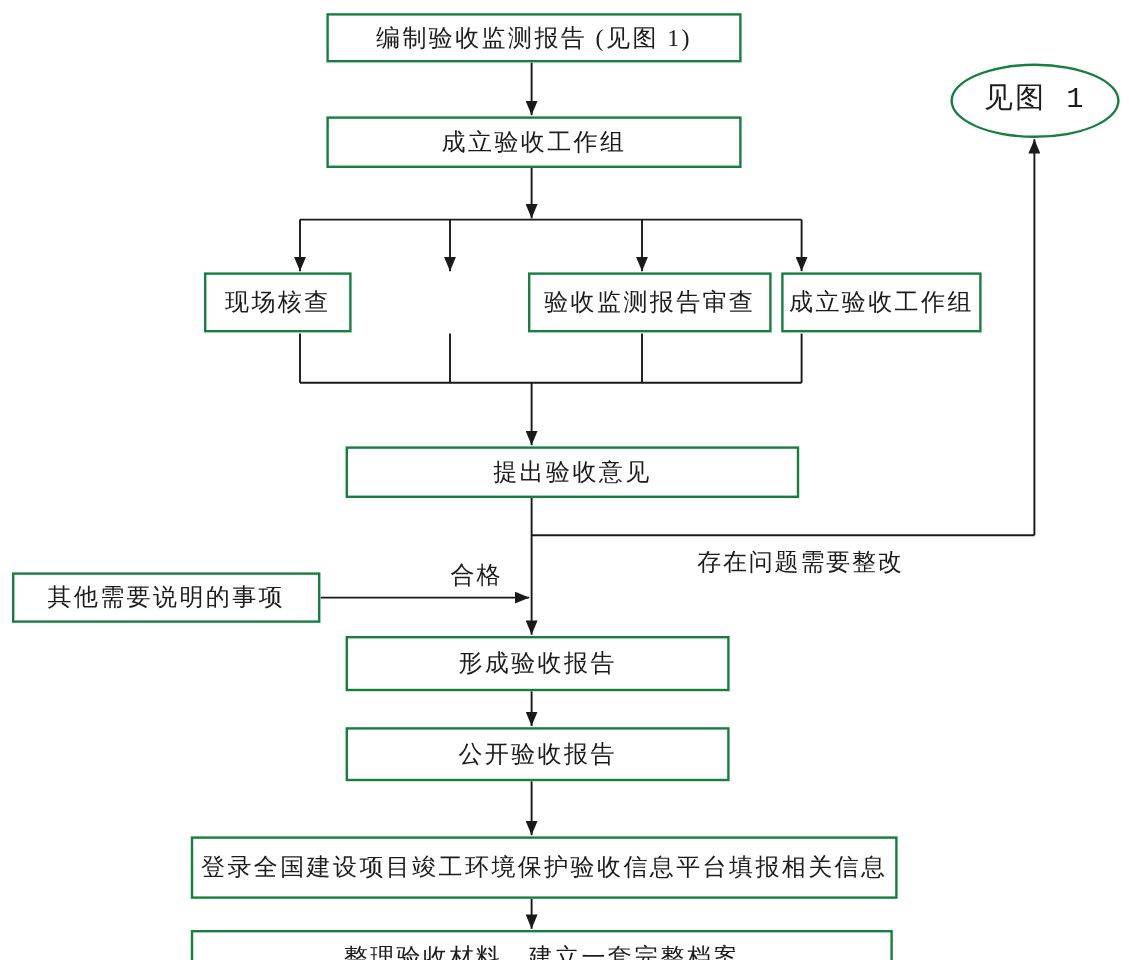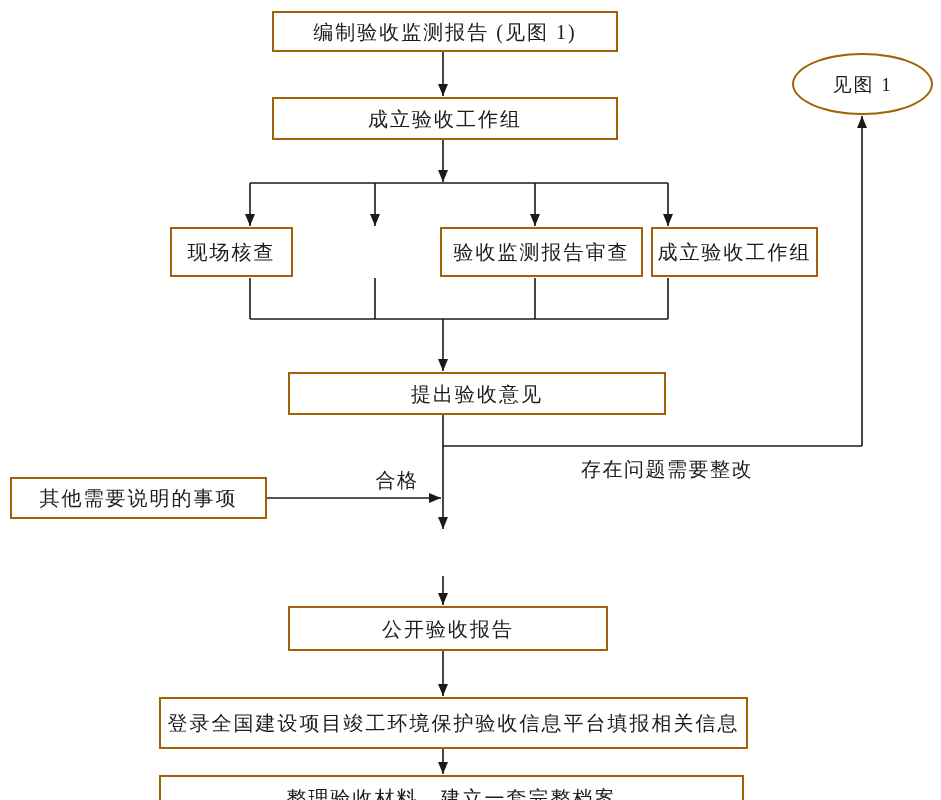--- a/index.html
+++ b/index.html
@@ -14,21 +14,21 @@
   }
   #connectors {
     position: absolute;
     left: 0; top: 0;
     width: 941px; height: 800px;
     pointer-events: none;
   }
   .node {
     position: absolute;
     box-sizing: border-box;
-    border: 2px solid #a16207;
+    border: 2px solid #15803d;
     background: #ffffff;
     display: flex;
     align-items: center;
     justify-content: center;
     text-align: center;
     font-size: 20px;
     letter-spacing: 2px;
     white-space: nowrap;
     line-height: 1;
   }
@@ -49,21 +49,21 @@
   .n-site      { left: 170px; top: 227px; width: 123px; height: 50px; }
   .n-doc       { left: 307px; top: 227px; width: 124px; height: 50px; }
   .n-review    { left: 440px; top: 227px; width: 203px; height: 50px; }
   .n-meeting   { left: 651px; top: 227px; width: 167px; height: 50px; }
   .n-opinion   { left: 288px; top: 372px; width: 378px; height: 43px; }
   .n-other     { left: 10px;  top: 477px; width: 257px; height: 42px; }
   .n-form      { left: 288px; top: 530px; width: 320px; height: 46px; }
   .n-publish   { left: 288px; top: 606px; width: 320px; height: 45px; }
   .n-platform  { left: 159px; top: 697px; width: 589px; height: 52px; }
   .n-archive   { left: 159px; top: 775px; width: 585px; height: 46px; }
-  .n-seefig    { left: 792px; top: 53px;  width: 141px; height: 62px; font-size: 19px; }
+  .n-seefig    { left: 792px; top: 53px;  width: 141px; height: 62px; font-size: 24px; font-family: Liberation Mono, monospace; }
   .l-qualified { left: 365px; top: 470px; width: 64px; text-align: center; }
   .l-rectify   { left: 561px; top: 459px; margin-left: 20px; }
 </style>
 </head>
 <body>
 
 <div id="canvas">
 
   <svg id="connectors" width="941" height="800" viewBox="0 0 941 800" aria-hidden="true">
     <defs>
@@ -95,20 +95,21 @@
     </g>
   </svg>
 
   <div class="node n-compile">编制验收监测报告 (见图 1)</div>
   <div class="node n-workgroup">成立验收工作组</div>
   <div class="node n-site">现场核查</div>
   <div class="node n-review">验收监测报告审查</div>
   <div class="node n-meeting">成立验收工作组</div>
   <div class="node n-opinion">提出验收意见</div>
   <div class="node n-other">其他需要说明的事项</div>
+  <div class="node n-form">形成验收报告</div>
   <div class="node n-publish">公开验收报告</div>
   <div class="node n-platform">登录全国建设项目竣工环境保护验收信息平台填报相关信息</div>
   <div class="node n-archive">整理验收材料，建立一套完整档案</div>
 
   <div class="node ellipse n-seefig">见图 1</div>
 
   <div class="edge-label l-qualified">合格</div>
   <div class="edge-label l-rectify">存在问题需要整改</div>
 
 </div>

